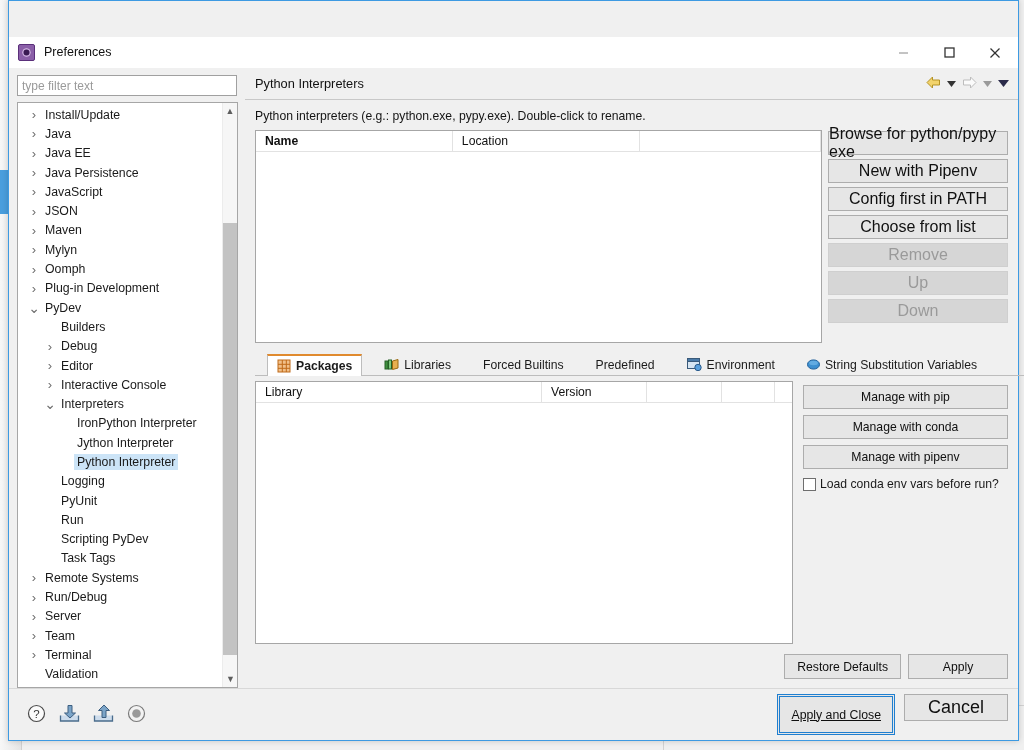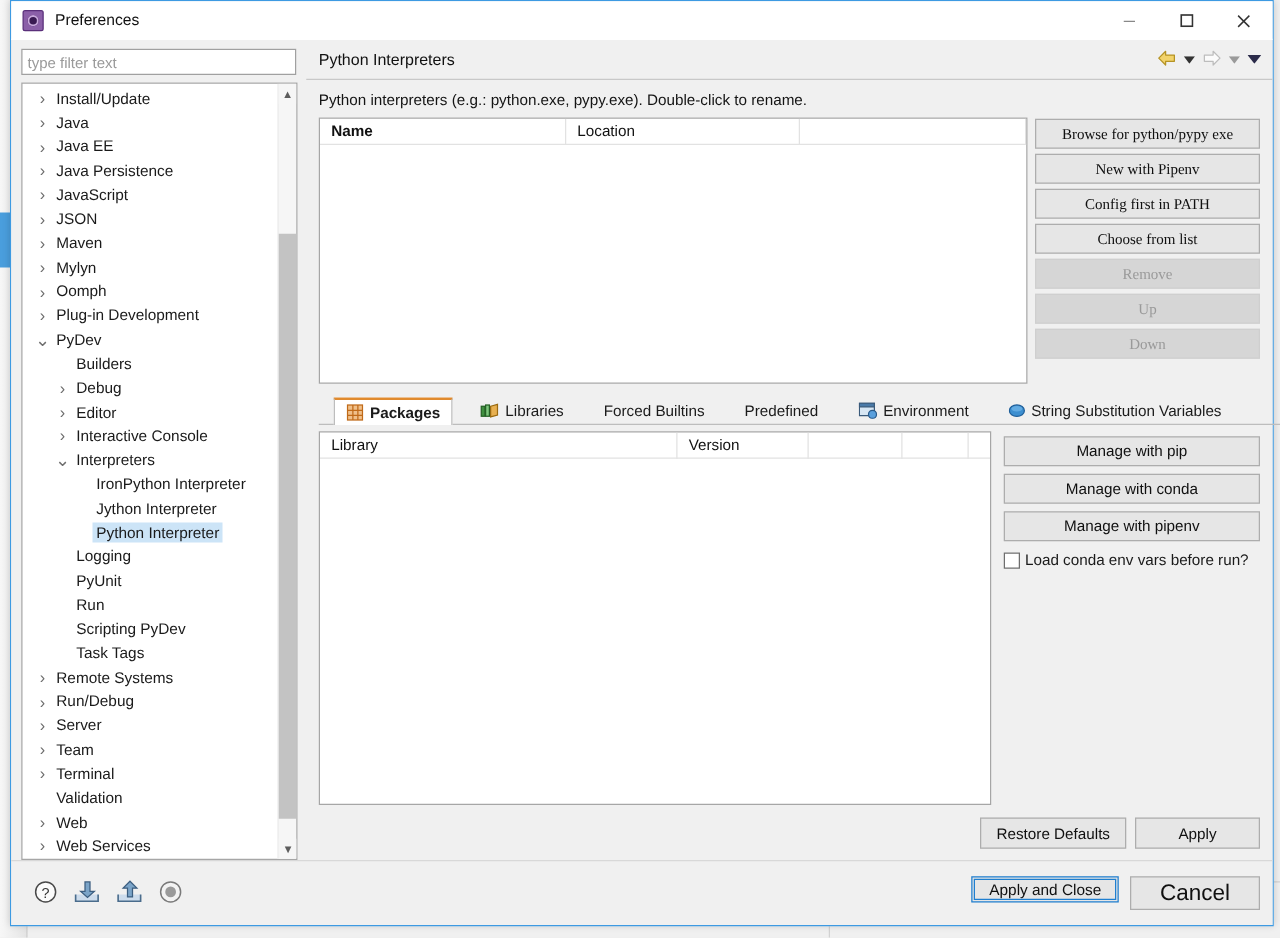--- a/index.html
+++ b/index.html
@@ -45,20 +45,21 @@
     border: 1px solid #3d9ae2;
     box-shadow: 0 0 6px rgba(0,0,0,.18);
     display: flex; flex-direction: column;
   }
 
   
   #titlebar {
     height: 31px; min-height: 31px; background: #ffffff;
     display: flex; align-items: center; position: relative;
     border-bottom: 1px solid #ffffff;
+    margin-top: 36px;
   }
   #app-icon {
     margin-left: 9px; width: 17px; height: 17px;
     border: 1px solid #5a2f7a; border-radius: 2px;
     background: #8b5fa8;
     display: flex; align-items: center; justify-content: center;
   }
   #app-icon::after {
     content: ""; width: 9px; height: 9px; border-radius: 50%;
     background: #3a1a52; box-shadow: inset 0 0 0 1.5px #c9a8dd;
@@ -134,22 +135,22 @@
     width: 575px; height: 213px; background: #fff;
     border: 1px solid #a6a6a6; position: relative; overflow: hidden;
   }
   #interp-thead { display: flex; height: 21px; border-bottom: 1px solid #e2e2e2; }
   #interp-thead .th {
     font-size: 12.2px; color: #111; padding: 3px 0 0 9px;
     border-right: 1px solid #e2e2e2; height: 21px;
   }
   #side-btns { margin-left: 6px; display: flex; flex-direction: column; gap: 4px; padding-top: 1px; }
   .ebtn {
-    width: 180px; height: 24px; font-size: 12px;
-    font-family: Liberation Serif, serif;
+    width: 180px; height: 24px; font-size: 16px;
+    font-family: Liberation Sans, sans-serif;
     background: #e6e6e6; border: 1px solid #adadad; color: #101010;
     display: flex; align-items: center; justify-content: center; cursor: default;
   }
   .ebtn.disabled { color: #9a9a9a; background: #d6d6d6; border-color: #cfcfcf; }
 
   
   #tabs {
     display: flex; align-items: flex-end; margin: 11px 0 0 10px;
     height: 22px; border-bottom: 1px solid #bdbdbd; width: 988px;
   }
@@ -200,25 +201,25 @@
   }
 
   
   #footer {
     height: 52px; min-height: 52px; border-top: 1px solid #d8d8d8;
     display: flex; align-items: center; padding: 0 10px 0 18px; background: #f0f0f0;
   }
   #footer-icons { display: flex; align-items: center; gap: 13px; }
   #footer-btns { margin-left: auto; display: flex; gap: 9px; }
   #btn-apply-close {
-    height: 21px; padding: 0 13px; font-size: 12.3px;
+    height: 41px; padding: 0 13px; font-size: 12.3px;
     font-family: "Liberation Sans", sans-serif;
     background: #e6e6e6; border: 1px solid #1f7fd0;
     outline: 1px solid #1f7fd0; outline-offset: -3px;
-    color: #101010; display: flex; align-items: center; justify-content: center;
+    color: #101010; display: flex; align-items: center; justify-content: center; text-decoration: underline;
   }
   #btn-cancel {
     height: 27px; width: 104px; font-size: 18px;
     font-family: "Liberation Sans", sans-serif;
     background: #e6e6e6; border: 1px solid #adadad; color: #101010;
     display: flex; align-items: center; justify-content: center;
   }
 </style>
 </head>
 <body>

